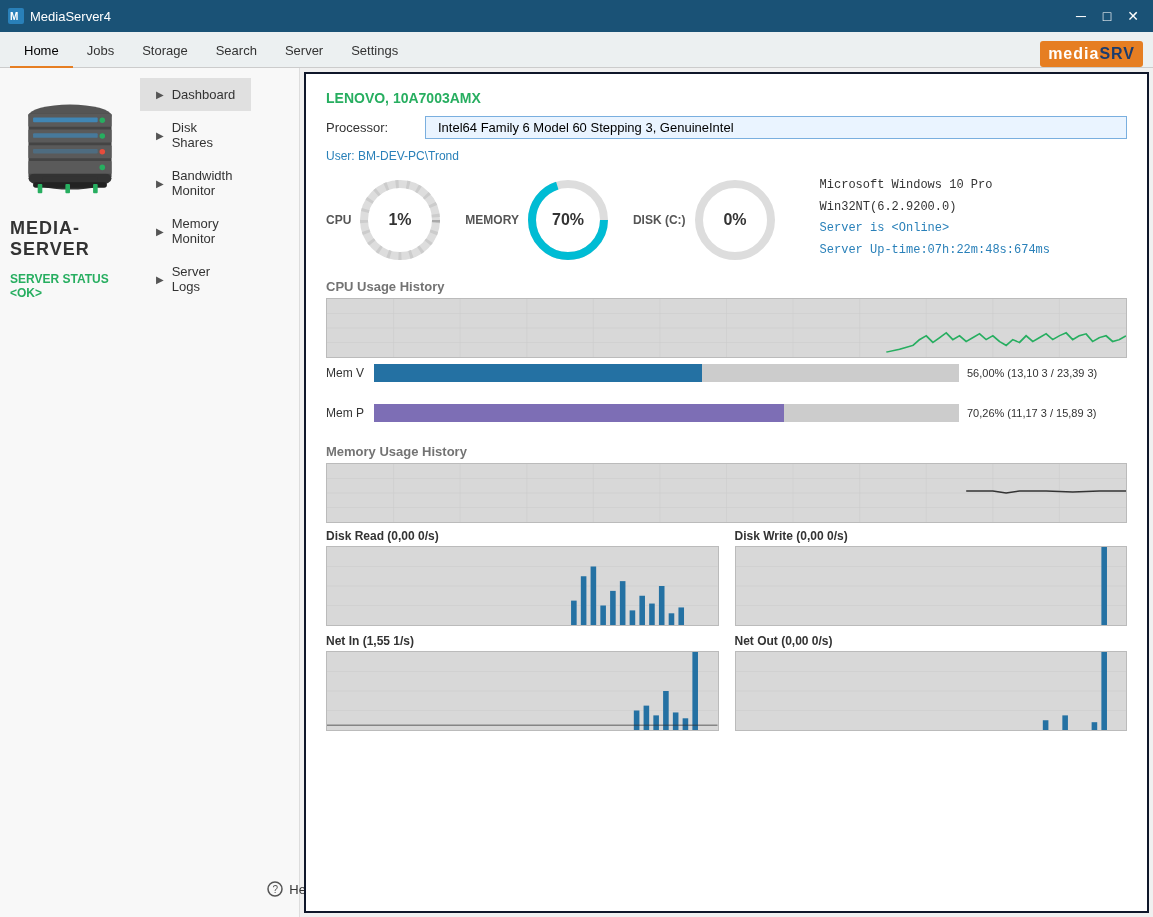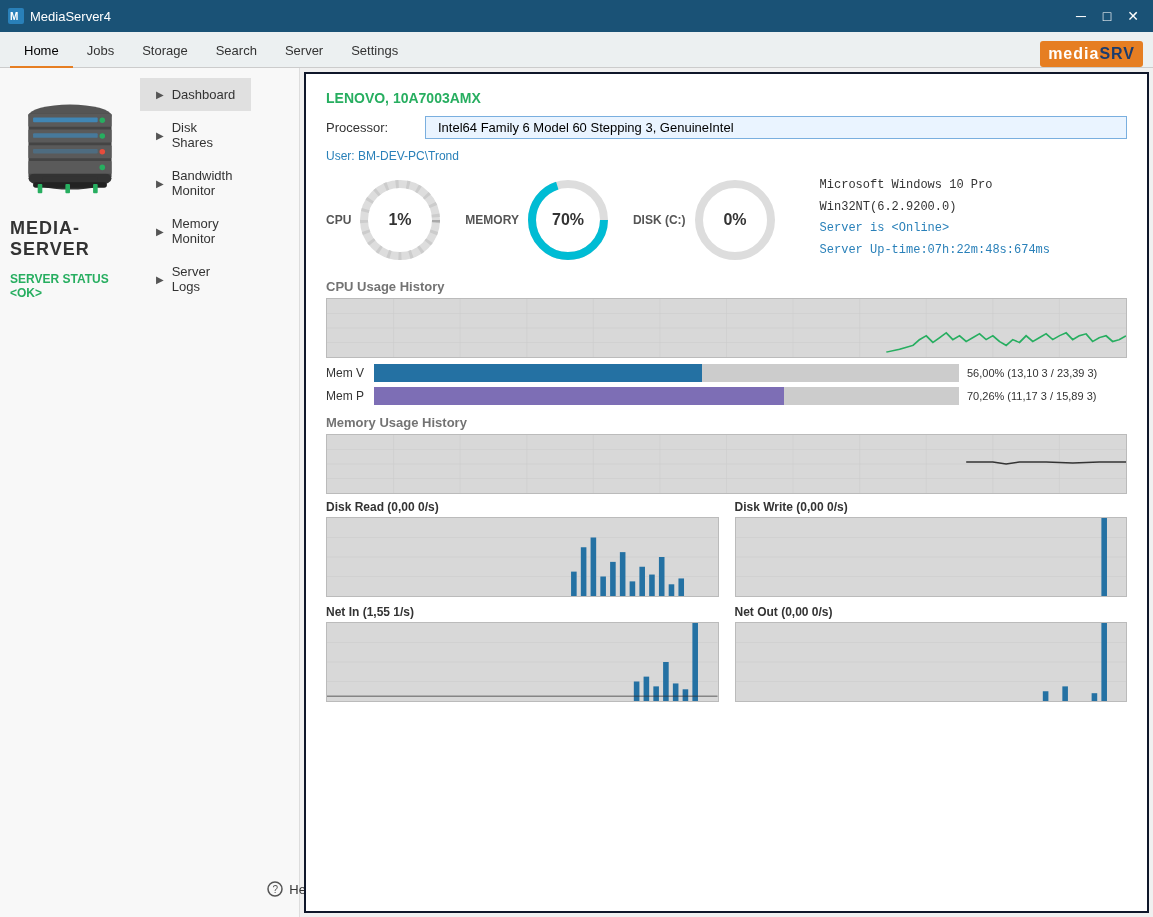--- a/index.html
+++ b/index.html
@@ -208,21 +208,21 @@
       position: relative;
       overflow: hidden;
       margin-bottom: 6px;
     }
 
     
     .mem-row {
       display: flex;
       align-items: center;
       gap: 8px;
-      margin-bottom: 5px;
+      margin-bottom: 22px;
     }
     .mem-label { font-size: 12px; color: #333; width: 40px; }
     .mem-bar-bg {
       flex: 1;
       height: 18px;
       background: #ccc;
       position: relative;
     }
     .mem-bar-fill {
       height: 100%;

